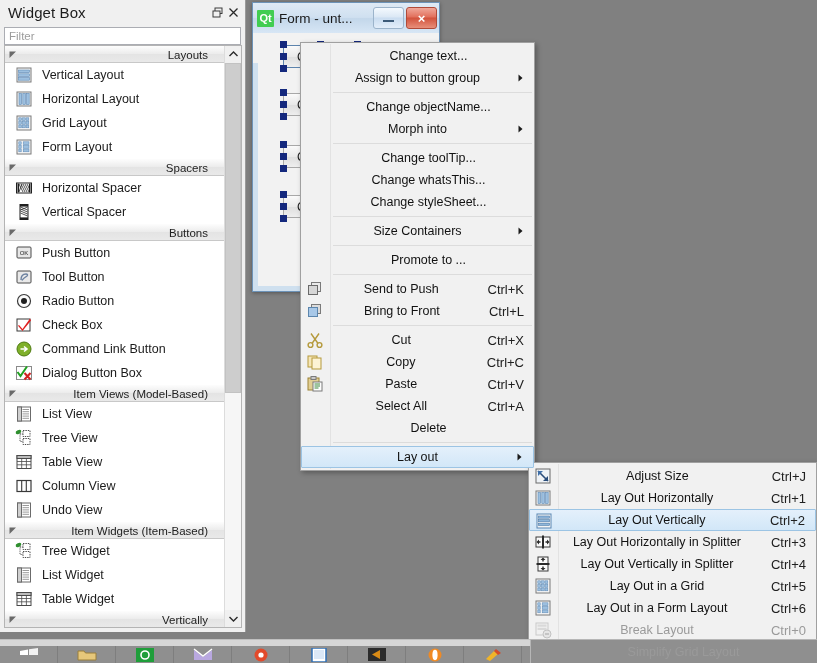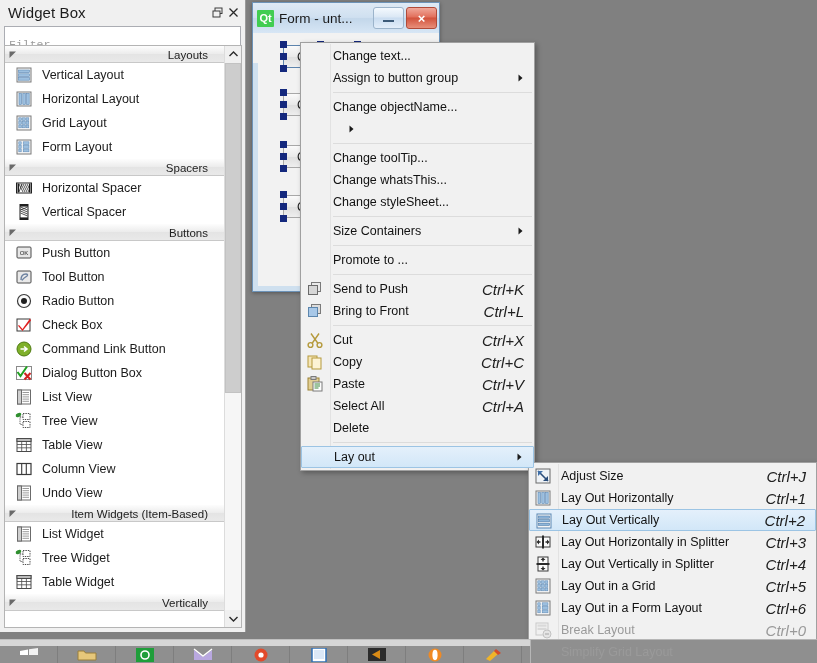--- a/index.html
+++ b/index.html
@@ -36,28 +36,28 @@
   .wb-btn {
     width: 16px; height: 16px;
     display: flex; align-items: center; justify-content: center;
     color: #333; font-size: 12px; line-height: 1;
     cursor: default;
   }
   .wb-btn svg { display:block; }
 
   .wb-filter-wrap { padding: 2px 4px 3px 4px; }
   .wb-filter {
-    width: 100%; height: 36px;
+    width: 100%; height: 18px;
     box-sizing: border-box;
     border: 1px solid #abadb3;
     background: #fff;
     font-size: 11.5px;
     color: #222;
     padding: 0 4px;
-    font-family: Liberation Mono, monospace;
+    font-family: Liberation Sans, sans-serif;
     outline: none;
   }
   .wb-filter::placeholder { color: #9c9c9c; }
 
   .wb-listwrap {
     position: absolute;
     left: 4px; top: 45px;
     width: 238px; height: 583px;
     border: 1px solid #b4b4b4;
     background: #fff;
@@ -240,34 +240,34 @@
   }
   .menu-item {
     position: relative;
     height: 22px;
     display: flex; align-items: center;
     padding-left: 32px;
     padding-right: 10px;
     cursor: default;
     z-index: 2;
     box-sizing: border-box;
+    text-align: center;
   }
   .menu-item .mi-icon {
     position: absolute;
     left: 4px; top: 2px;
     width: 20px; height: 18px;
     display: flex; align-items: center; justify-content: center;
   }
   .menu-item .mi-label { flex: 1; white-space: nowrap; }
   .menu-item .mi-short {
     color: #202020;
-    font-size: 15px;
+    font-size: 13px;
     margin-left: 18px;
     white-space: nowrap;
-    font-style: italic;
   }
   .menu-item .mi-arrow {
     margin-left: 14px;
     width: 8px;
     display: flex; align-items: center; justify-content: center;
   }
   .menu-item.highlight {
     background: linear-gradient(to bottom, #e4f0fb, #d2e7f8);
     border: 1px solid #9cc4e4;
     border-radius: 1px;
@@ -493,20 +493,28 @@
           <div class="wb-item">
             <span class="ico">
               <svg width="18" height="18" viewBox="0 0 18 18">
                 <rect x="1.5" y="2.5" width="15" height="13" fill="#fdfdfd" stroke="#8a8a8a"></rect>
                 <path d="M2.5 8 L5.5 12 L12 2.5" fill="none" stroke="#1fa020" stroke-width="2"></path>
                 <path d="M9.5 9 L15.5 15.5 M15.5 9 L9.5 15.5" stroke="#d02020" stroke-width="2"></path>
               </svg>
             </span>
             <span class="lbl">Dialog Button Box</span>
           </div>
+          <div class="wb-cat">
+            <span class="arrow">
+              <svg width="8" height="8" viewBox="0 0 8 8">
+                <path d="M0.5 0.5 L7 0.5 L0.5 7 Z" fill="#6a6a6a"></path>
+              </svg>
+            </span>
+            <span class="catlabel">Item Views (Model-Based)</span>
+          </div>
           <div class="wb-item">
             <span class="ico">
               <svg width="18" height="18" viewBox="0 0 18 18">
                 <rect x="2.5" y="2" width="13" height="14" fill="#fff" stroke="#6b6b6b"></rect>
                 <rect x="2.5" y="2" width="4" height="14" fill="#cfcfcf" stroke="#6b6b6b"></rect>
                 <path d="M7.5 4.5 H14 M7.5 6.7 H14 M7.5 8.9 H14 M7.5 11.1 H14 M7.5 13.3 H14" stroke="#8f8f8f" stroke-width=".9"></path>
               </svg>
             </span>
             <span class="lbl">List View</span>
           </div>
@@ -554,37 +562,37 @@
             <span class="arrow">
               <svg width="8" height="8" viewBox="0 0 8 8">
                 <path d="M0.5 0.5 L7 0.5 L0.5 7 Z" fill="#6a6a6a"></path>
               </svg>
             </span>
             <span class="catlabel">Item Widgets (Item-Based)</span>
           </div>
           <div class="wb-item">
             <span class="ico">
               <svg width="18" height="18" viewBox="0 0 18 18">
-                <rect x="2.5" y="2" width="13" height="14" fill="#fff" stroke="#6b6b6b"></rect>
-                <rect x="2.5" y="2" width="4" height="14" fill="#cfcfcf" stroke="#6b6b6b"></rect>
-                <path d="M7.5 4.5 H14 M7.5 6.7 H14 M7.5 8.9 H14 M7.5 11.1 H14 M7.5 13.3 H14" stroke="#8f8f8f" stroke-width=".9"></path>
-              </svg>
-            </span>
-            <span class="lbl">List Widget</span>
-          </div>
-          <div class="wb-item">
-            <span class="ico">
-              <svg width="18" height="18" viewBox="0 0 18 18">
                 <rect x="8" y="1.5" width="7" height="6" fill="#fff" stroke="#4a4a4a" stroke-dasharray="1.4 1"></rect>
                 <rect x="8" y="9.5" width="7" height="6" fill="#fff" stroke="#4a4a4a" stroke-dasharray="1.4 1"></rect>
                 <path d="M5 2 L5 12.5 H8 M5 5 H8" stroke="#4a4a4a" stroke-width=".9" fill="none" stroke-dasharray="1.2 1"></path>
                 <ellipse cx="3.5" cy="3" rx="3" ry="1.8" fill="#2f8f2f" transform="rotate(-25 3.5 3)"></ellipse>
               </svg>
             </span>
             <span class="lbl">Tree Widget</span>
+          </div>
+          <div class="wb-item">
+            <span class="ico">
+              <svg width="18" height="18" viewBox="0 0 18 18">
+                <rect x="2.5" y="2" width="13" height="14" fill="#fff" stroke="#6b6b6b"></rect>
+                <rect x="2.5" y="2" width="4" height="14" fill="#cfcfcf" stroke="#6b6b6b"></rect>
+                <path d="M7.5 4.5 H14 M7.5 6.7 H14 M7.5 8.9 H14 M7.5 11.1 H14 M7.5 13.3 H14" stroke="#8f8f8f" stroke-width=".9"></path>
+              </svg>
+            </span>
+            <span class="lbl">List Widget</span>
           </div>
           <div class="wb-item">
             <span class="ico">
               <svg width="18" height="18" viewBox="0 0 18 18">
                 <rect x="2" y="2.5" width="14" height="13" fill="#fff" stroke="#4a4a4a"></rect>
                 <rect x="2" y="2.5" width="14" height="3" fill="#bcbcbc" stroke="#4a4a4a"></rect>
                 <path d="M2 8.5 H16 M2 11.8 H16 M6.7 5.5 V15.5 M11.4 5.5 V15.5" stroke="#4a4a4a" stroke-width=".8"></path>
               </svg>
             </span>
             <span class="lbl">Table Widget</span>
@@ -667,20 +675,21 @@
           <svg width="5" height="8" viewBox="0 0 5 8">
             <path d="M0.5 0.5 L4.5 4 L0.5 7.5 Z" fill="#1a1a1a"></path>
           </svg>
         </span>
       </div>
       <div class="menu-sep"></div>
       <div class="menu-item">
         <span class="mi-label">Change objectName...</span>
       </div>
       <div class="menu-item">
+        <span class="mi-label">Morph into</span>
         <span class="mi-arrow">
           <svg width="5" height="8" viewBox="0 0 5 8">
             <path d="M0.5 0.5 L4.5 4 L0.5 7.5 Z" fill="#1a1a1a"></path>
           </svg>
         </span>
       </div>
       <div class="menu-sep"></div>
       <div class="menu-item">
         <span class="mi-label">Change toolTip...</span>
       </div>

